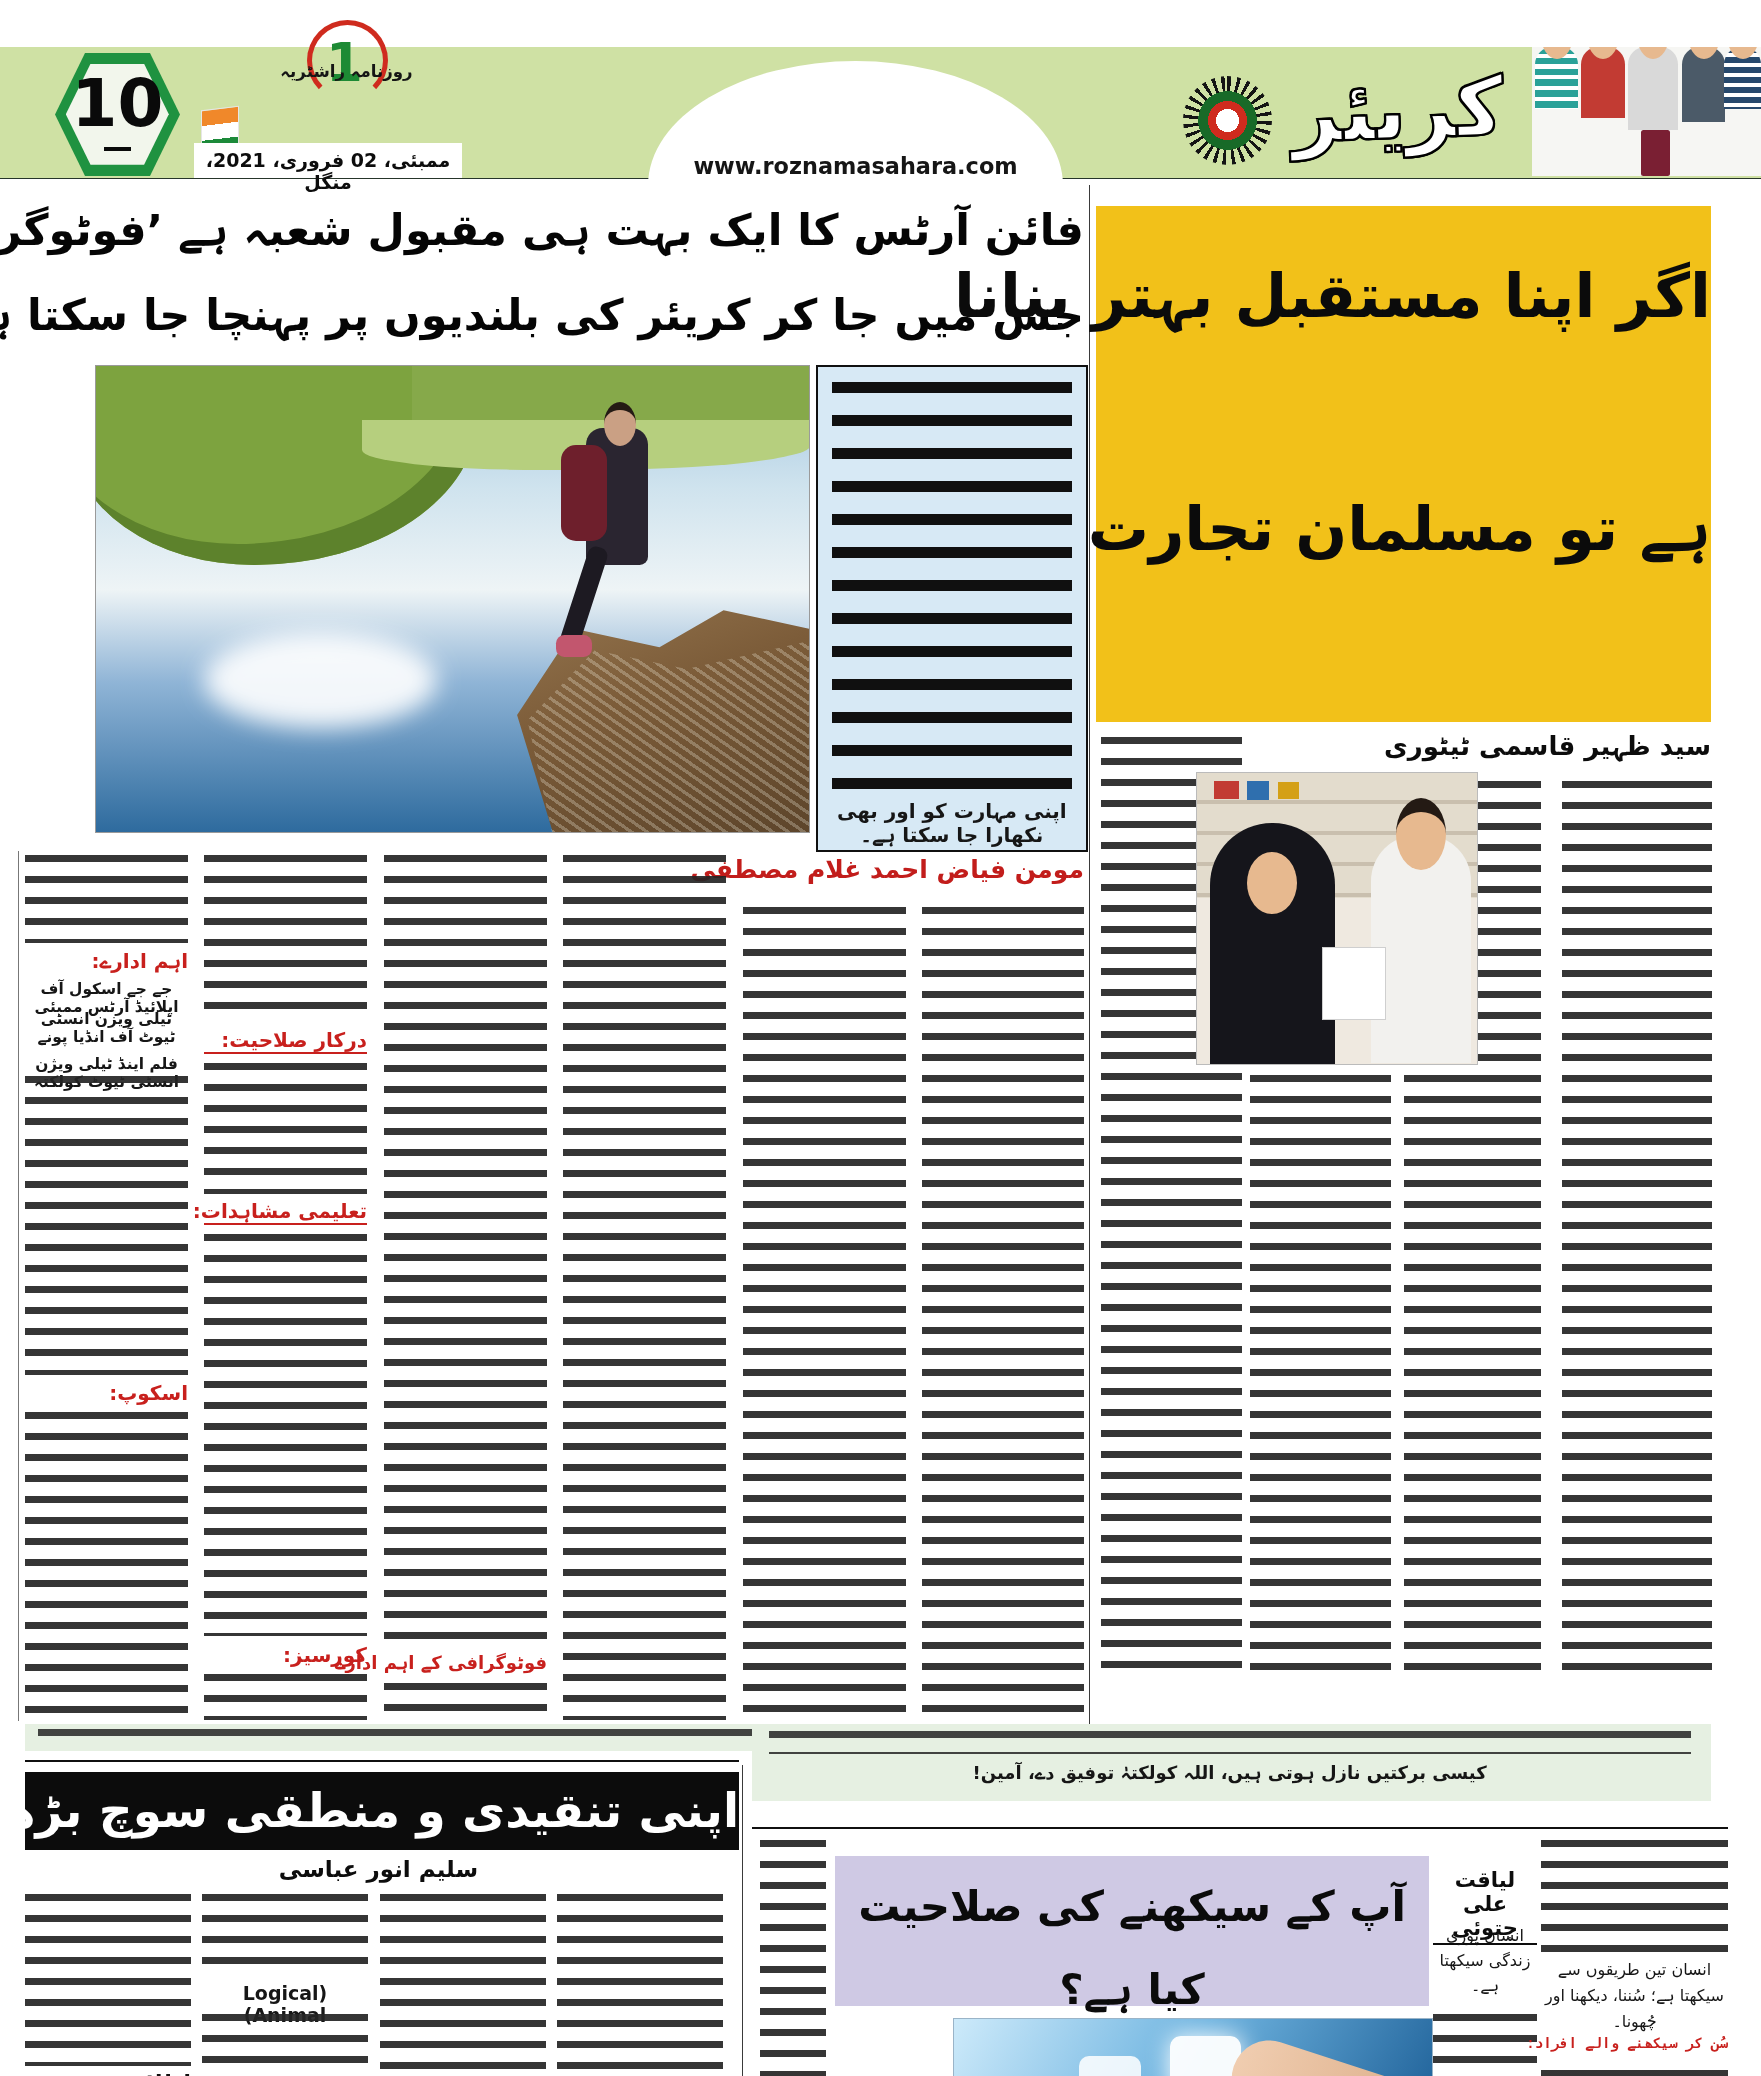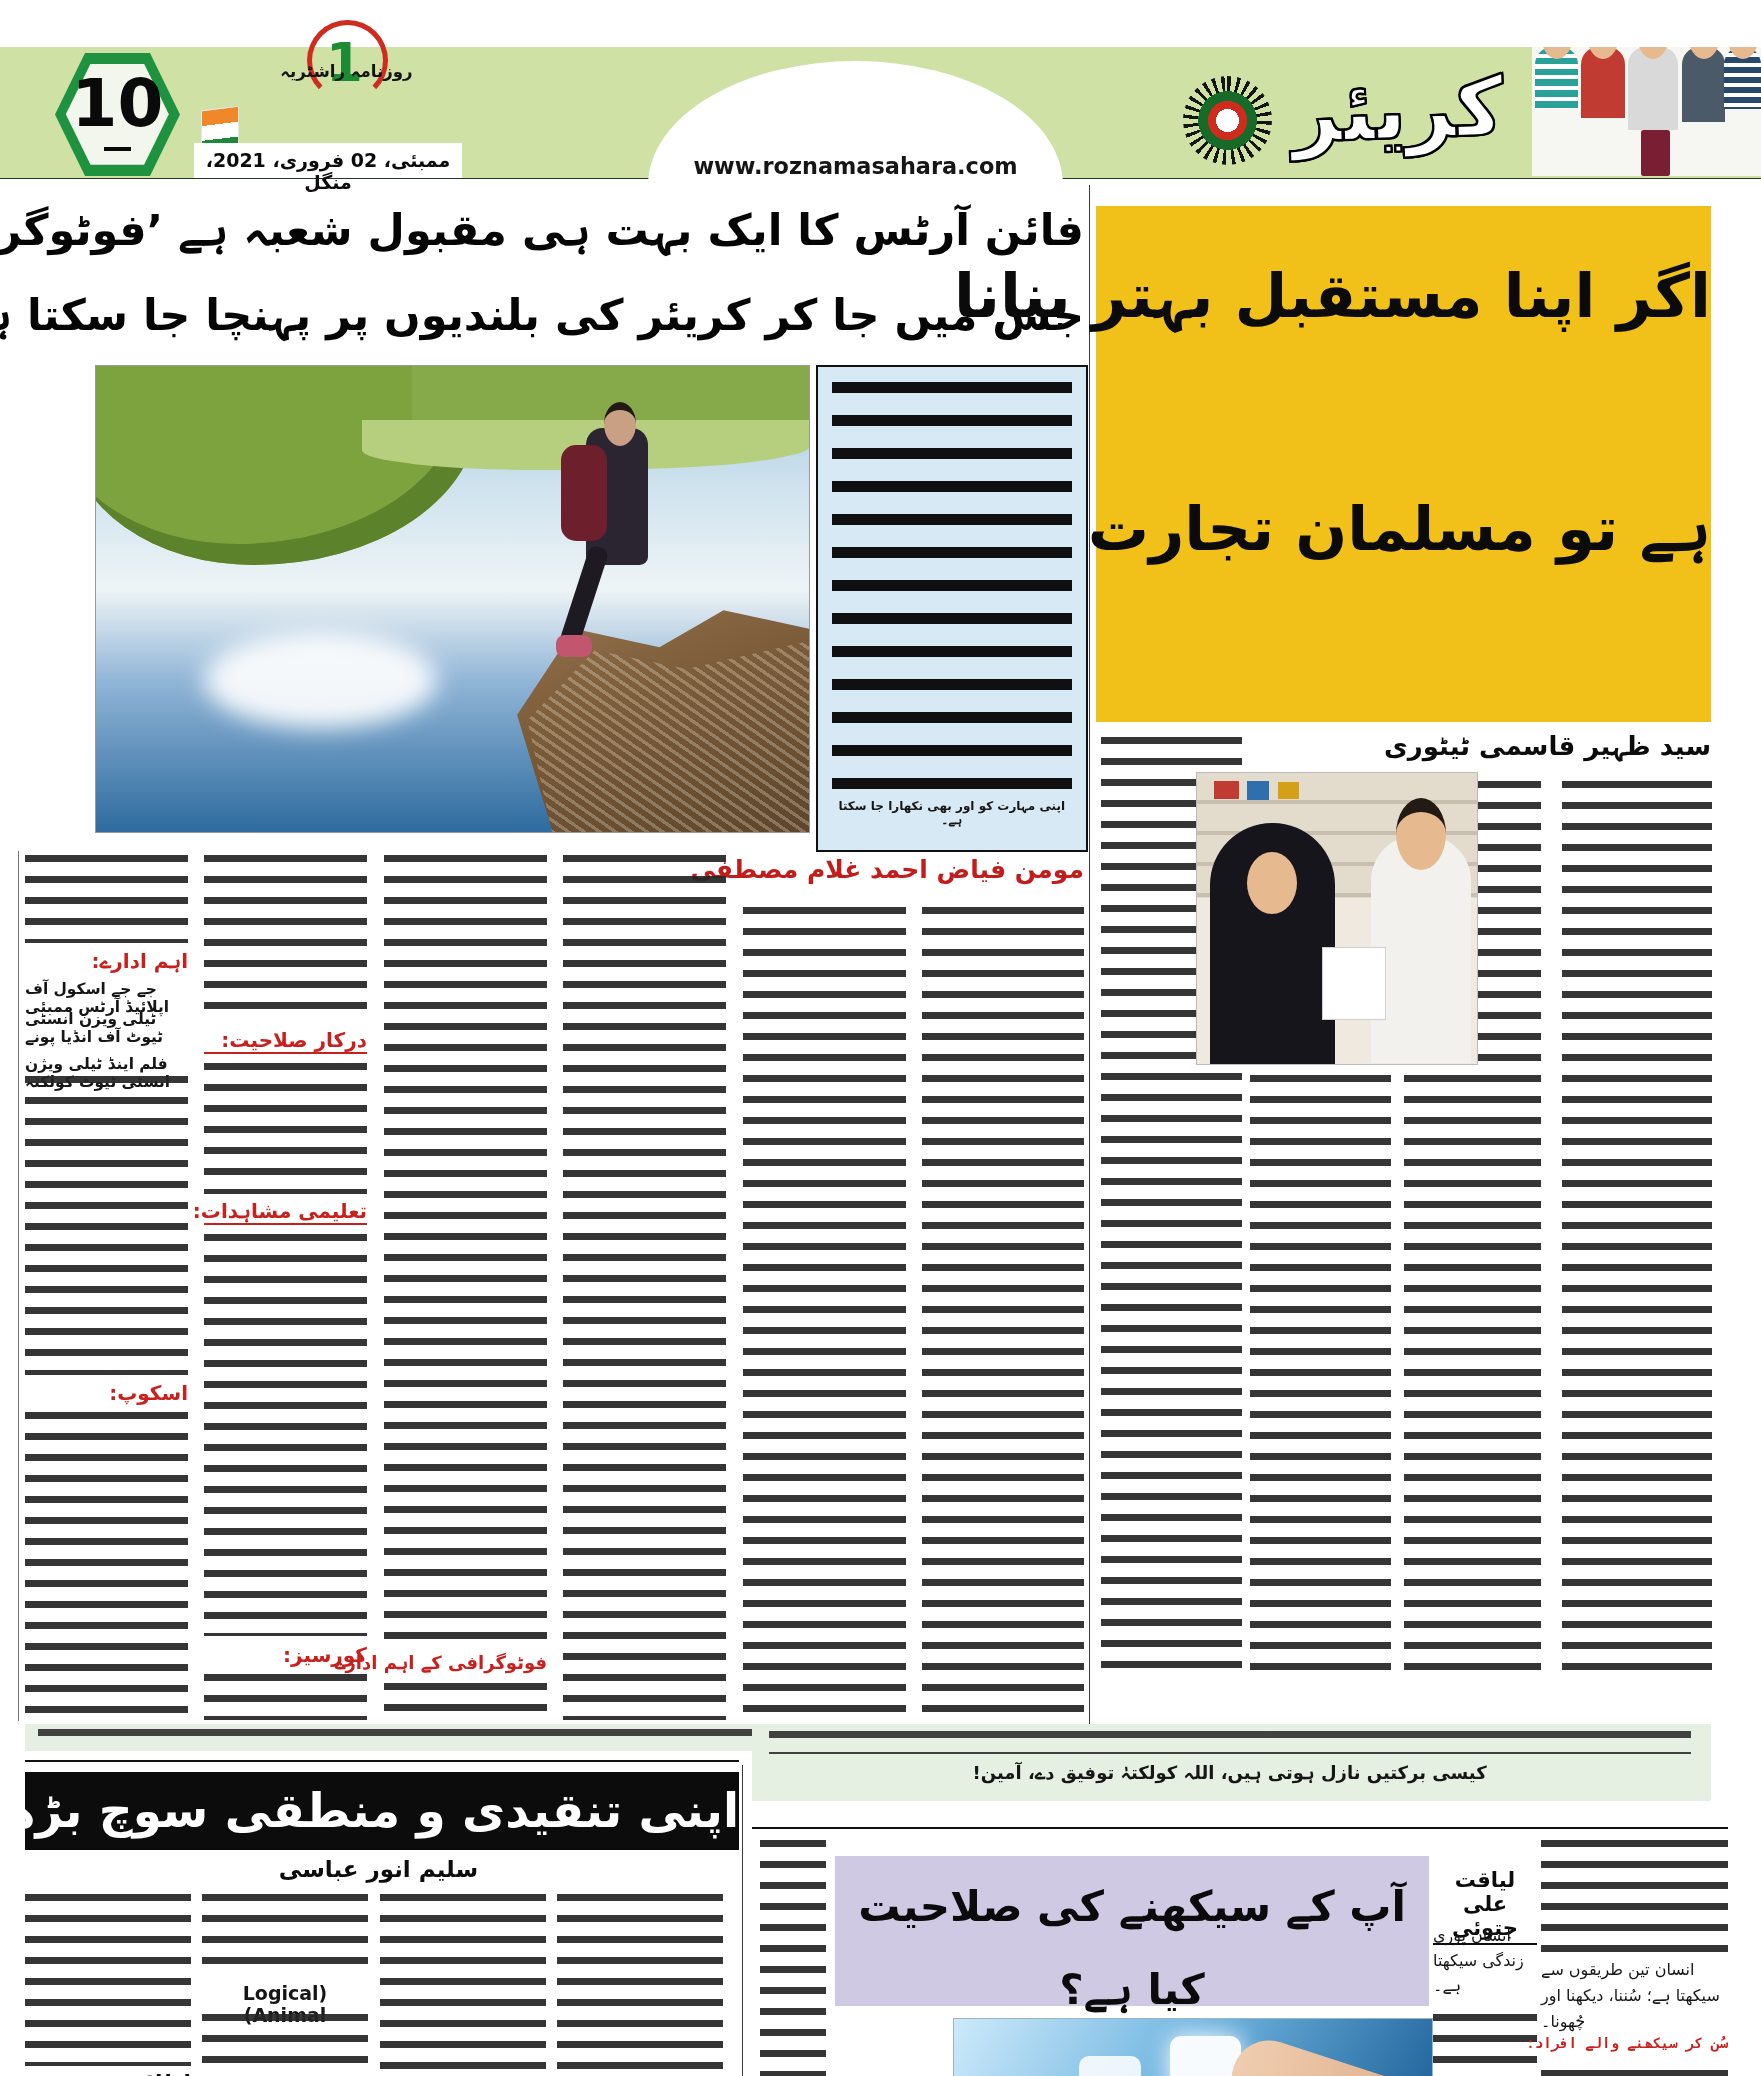--- a/index.html
+++ b/index.html
@@ -6,21 +6,21 @@
   .page{position:relative;width:1761px;height:2707px;background:#fff;overflow:hidden;
         font-family:"DejaVu Sans",sans-serif;color:#111;}
   .abs{position:absolute;}
   .rtl{direction:rtl;unicode-bidi:embed;}
   .ctr{text-align:center;}
   
   .sim{position:absolute;background:repeating-linear-gradient(to bottom,#242424 0 6.6px,transparent 6.6px 21px);opacity:.92;}
   .simbig{position:absolute;background:repeating-linear-gradient(to bottom,#101010 0 11.2px,transparent 11.2px 33px);}
   .subr{position:absolute;direction:rtl;color:#c8201d;font-weight:bold;background:#fff;text-align:right;white-space:nowrap;}
   .subb{position:absolute;direction:rtl;color:#111;font-weight:bold;background:#fff;text-align:right;white-space:nowrap;}
-  .rline{position:absolute;direction:rtl;text-align:left;color:#161616;}
+  .rline{position:absolute;direction:rtl;text-align:center;color:#161616;}
   .hexouter{clip-path:polygon(0 50%,24% 0,76% 0,100% 50%,76% 100%,24% 100%);background:#1f9240;}
   .hexinner{clip-path:polygon(0 50%,24% 0,76% 0,100% 50%,76% 100%,24% 100%);background:#f2f6ec;}
   .burst{background:repeating-conic-gradient(#141414 0 5deg,transparent 5deg 13deg);border-radius:50%;}
   .burstcore{border-radius:50%;background:radial-gradient(circle,#ffffff 0 26%,#cf2b1e 26% 44%,#186a28 44% 66%,transparent 66%);}
   .person{position:absolute;border-radius:17.4px 17.4px 0 0;}
   .person::before{content:'';position:absolute;left:50%;transform:translateX(-50%);top:-36px;width:32px;height:38px;
     border-radius:50%;background:#e7b98f;border-top:10px solid #3d281e;}
 </style>
 </head>
 <body>
@@ -112,21 +112,21 @@
                 clip-path:polygon(16% 100%,8% 52%,30% 22%,60% 30%,100% 18%,100% 100%);"></div>
     <div class="abs" style="left:490px;top:62px;width:62px;height:137px;background:#2a2530;border-radius:16.6px 16.6px 8.3px 8.3px;"></div>
     <div class="abs" style="left:465px;top:79px;width:46px;height:96px;background:#6e1f2c;border-radius:15px;"></div>
     <div class="abs" style="left:508px;top:36px;width:32px;height:36px;background:#caa084;border-radius:50%;border-top:8.3px solid #241a14;"></div>
     <div class="abs" style="left:478px;top:179px;width:20px;height:104px;background:#1d1a22;transform:rotate(18deg);border-radius:8.3px;"></div>
     <div class="abs" style="left:460px;top:269px;width:36px;height:21.6px;background:#c2566e;border-radius:8.3px;"></div>
   </div>
 
   <div class="abs" style="left:816px;top:365px;width:268px;height:483px;background:#d7e9f5;border:2.1px solid #101010;">
     <div class="simbig" style="left:14px;top:15px;width:240px;height:409px;"></div>
-    <div class="rline" style="left:8.3px;top:432px;width:251px;font-size:12px;font-weight:bold;text-align:center;">اپنی مہارت کو اور بھی نکھارا جا سکتا ہے۔</div>
+    <div class="rline" style="left:8.3px;top:432px;width:251px;font-size:20px;font-weight:bold;text-align:center;">اپنی مہارت کو اور بھی نکھارا جا سکتا ہے۔</div>
   </div>
 
   <div class="abs rtl ctr" style="left:743px;top:855px;width:341px;font-size:25px;font-weight:bold;color:#c21d1b;white-space:nowrap;">مومن فیاض احمد غلام مصطفی</div>
 
   <div class="sim" style="left:25px;top:855px;width:163px;height:88px;"></div>
   <div class="subr" style="left:25px;top:949px;width:163px;font-size:20px;">اہم ادارے:</div>
   <div class="rline" style="left:25px;top:980px;width:163px;font-size:15.4px;font-weight:bold;">جے جے اسکول آف اپلائیڈ آرٹس ممبئی</div>
   <div class="rline" style="left:25px;top:1010px;width:163px;font-size:15.4px;font-weight:bold;">ٹیلی ویزن انسٹی ٹیوٹ آف انڈیا پونے</div>
   <div class="rline" style="left:25px;top:1040px;width:163px;font-size:15.4px;font-weight:bold;margin-top:15px;">فلم اینڈ ٹیلی ویژن انسٹی ٹیوٹ کولکتہ</div>
   <div class="sim" style="left:25px;top:1076px;width:163px;height:299px;"></div>

